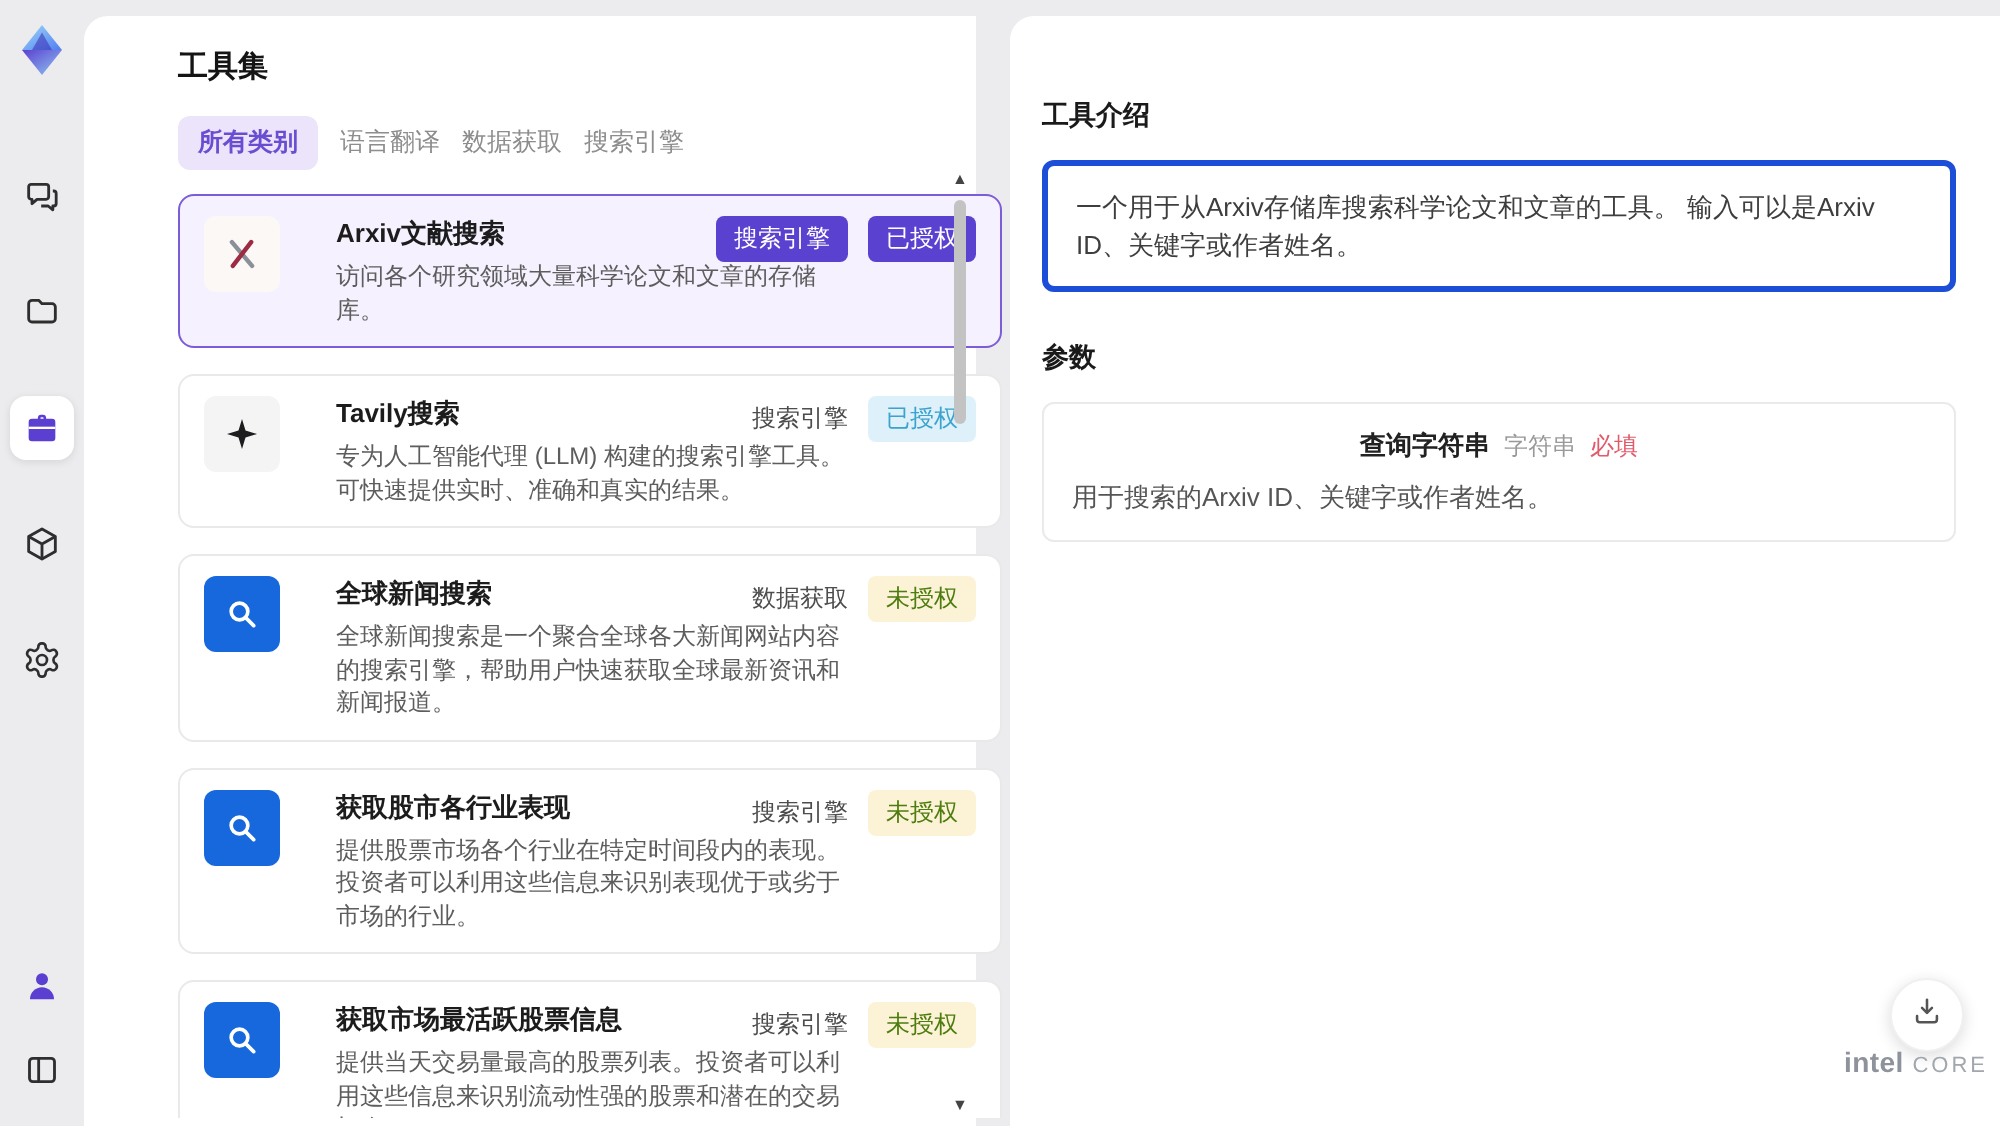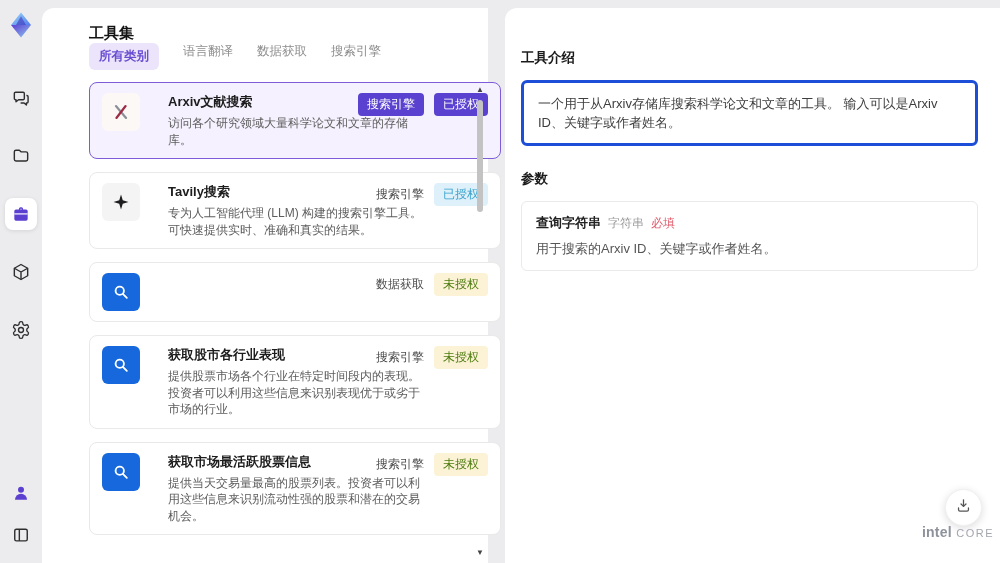--- a/index.html
+++ b/index.html
@@ -16,21 +16,21 @@
   .rail-btn { width:32px; height:32px; display:flex; align-items:center; justify-content:center;
     border-radius:8px; color:#2e2e2e; cursor:pointer; }
   .rail-btn.active { background:#fff; color:#5b3fd0; box-shadow:0 1px 4px rgba(0,0,0,.10); }
   .rail-bottom { margin-top:auto; margin-bottom:12px; display:flex; flex-direction:column; align-items:center; gap:10px; }
   .rail-btn svg { display:block; }
   
   .panel-list { position:absolute; left:42px; top:8px; width:446px; height:555px;
     background:#fff; border-radius:12px 0 0 0;padding-left:23px; }
   .panel-list-inner { padding:16px 0 0 24px; height:100%; }
   .list-title { font-size:15px; font-weight:bold; color:#141414; }
-  .tabs { display:flex; align-items:flex-start; gap:24px; font-size:12.5px; color:#8d8d8d; }
+  .tabs { margin-top:15px; display:flex; align-items:center; gap:11px; font-size:12.5px; color:#8d8d8d; }
   .tab { cursor:pointer; white-space:nowrap; }
   .tab.active { background:#ece4fa; color:#6a4ed2; font-weight:bold; padding:5px 10px; border-radius:6px; }
   .cards { margin-top:12px; width:412px; height:462px; overflow:hidden;
     display:flex; flex-direction:column; gap:13px; }
   .card { flex-shrink:0; position:relative; border:1px solid #e9e9e9; border-radius:8px;
     background:#fff; padding:10px 12px; display:flex; gap:28px; cursor:pointer; }
   .card.selected { background:#f6f1fe; border:1.5px solid #7d5cd9; }
   .card-icon { width:38px; height:38px; border-radius:6px; flex-shrink:0;
     display:flex; align-items:center; justify-content:center; }
   .icon-light { background:#f6f4f2; }
@@ -56,21 +56,21 @@
     background:#c3c3c3; border-radius:3px; cursor:pointer; }
   
   .panel-detail { position:absolute; left:505px; top:8px; width:495px; height:555px;
     background:#fff; border-radius:12px 0 0 0; }
   .panel-detail-inner { padding:17px 22px 0 16px; }
   .detail-title { font-size:15px; font-weight:bold; color:#141414; }
   .section-heading { font-size:13.5px; font-weight:bold; color:#1a1a1a; margin-top:24px; }
   .info-box { margin-top:13px; border:3px solid #1d4ed8; border-radius:6px;
     padding:11px 14px; font-size:13px; color:#3e3e3e; line-height:19px; }
   .param-box { margin-top:13px; border:1px solid #eaeaea; border-radius:6px; padding:12px 14px; }
-  .param-head { display:flex; align-items:baseline; gap:7px; }
+  .param-head { display:flex; align-items:baseline; gap:7px;justify-content:center; }
   .param-name { font-size:13px; font-weight:bold; color:#222; }
   .param-type { font-size:12px; color:#999; }
   .param-required { font-size:12px; color:#e15b6b; }
   .param-desc { margin-top:8px; font-size:13px; color:#555; }
   
   .fab { position:absolute; left:945px; top:489px; width:37px; height:37px; border-radius:50%;
     background:#fff; box-shadow:0 2px 8px rgba(0,0,0,.14); border:1px solid #f0f0f0;
     display:flex; align-items:center; justify-content:center; cursor:pointer; color:#555; }
   .brand { position:absolute; left:922px; top:523px; width:72px; text-align:center;
     color:#8d929b; white-space:nowrap; }
@@ -200,20 +200,24 @@
             <span class="pill pill-blue">已授权</span>
           </div>
         </div>
         <div class="card">
           <div class="card-icon icon-blue">
             <svg viewBox="0 0 24 24" width="20" height="20" fill="none" stroke="#ffffff" stroke-width="2.2" stroke-linecap="round">
               <circle cx="10.5" cy="10.5" r="5"></circle>
               <path d="M14.5 14.5 19 19"></path>
             </svg>
           </div>
+          <div class="card-body">
+            <div class="card-title">全球新闻搜索</div>
+            <div class="card-desc">全球新闻搜索是一个聚合全球各大新闻网站内容的搜索引擎，帮助用户快速获取全球最新资讯和新闻报道。</div>
+          </div>
           <div class="card-meta">
             <span class="cat-text">数据获取</span>
             <span class="pill pill-yellow">未授权</span>
           </div>
         </div>
         <div class="card">
           <div class="card-icon icon-blue">
             <svg viewBox="0 0 24 24" width="20" height="20" fill="none" stroke="#ffffff" stroke-width="2.2" stroke-linecap="round">
               <circle cx="10.5" cy="10.5" r="5"></circle>
               <path d="M14.5 14.5 19 19"></path>

